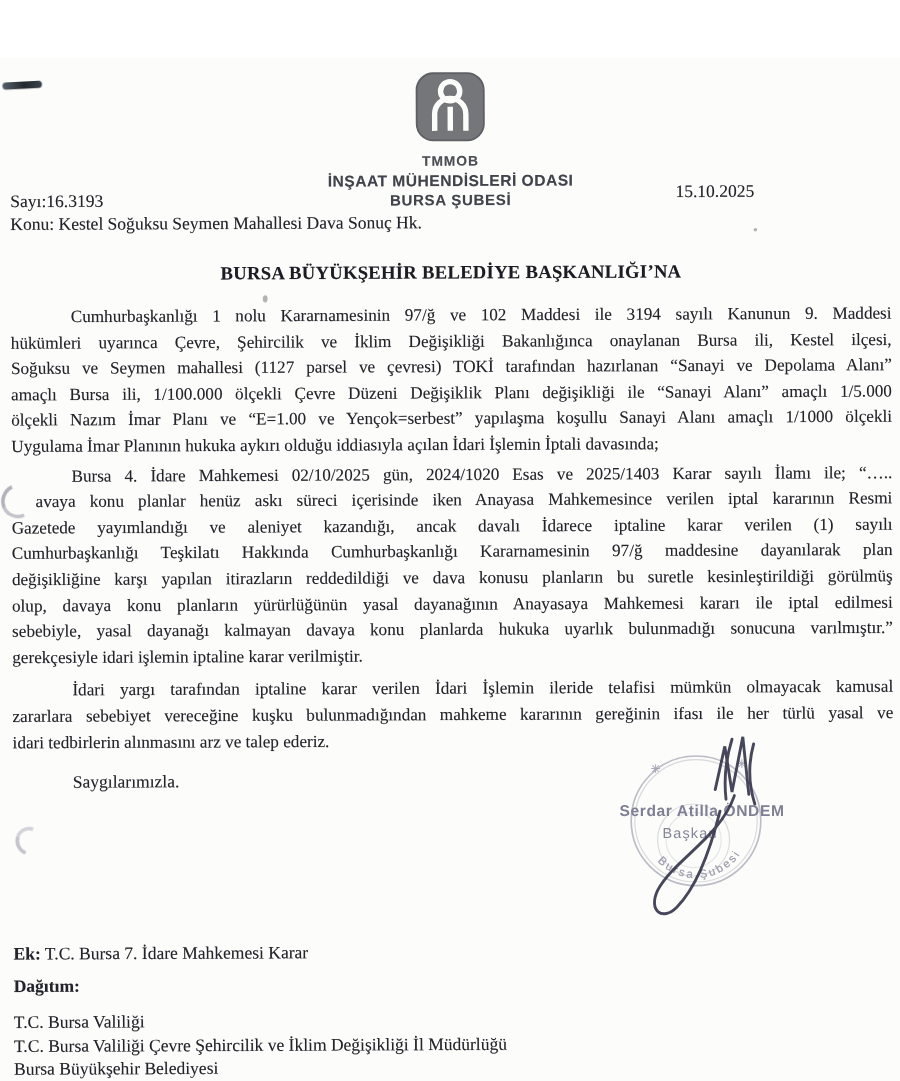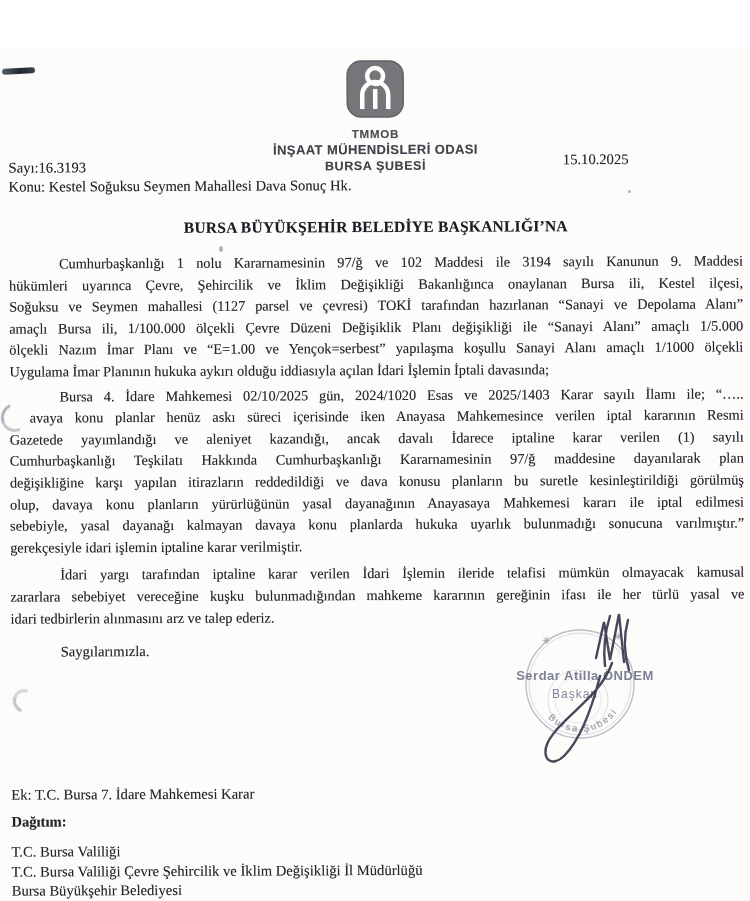--- a/index.html
+++ b/index.html
@@ -30,21 +30,21 @@
   .para{margin-top:16px;}
   .para.p2{margin-top:3px;}
   .para.p3{margin-top:6px;}
   .line{font-size:14.3px;line-height:21.6px;text-align:justify;text-align-last:justify;}
   .line.last{text-align-last:left;}
   .line.first{text-indent:50px;}
   .line.hole{padding-left:20px;}
   .closing{margin-top:14px;padding-left:50px;font-size:14.6px;}
   
   .attach{margin-top:126px;padding:0 8px;font-size:14.6px;}
-  .attach b,.dist-label b{font-weight:normal;}
+  .attach b,.dist-label b{font-weight:bold;}
   .dist-label{margin-top:10px;padding:0 8px;font-size:14.6px;font-weight:bold;}
   .dist-list{margin-top:12px;padding:0 8px;font-size:14.6px;line-height:19.5px;}
   
   .stampwrap{position:absolute;left:492px;top:560px;width:185px;height:180px;}
   .stampwrap svg{position:absolute;left:0;top:0;}
   .stamp-name{position:absolute;left:5px;top:60px;width:176px;text-align:center;
     font-family:"Liberation Sans",sans-serif;font-weight:bold;font-size:13px;
     color:#7e8095;letter-spacing:.5px;text-shadow:none;}
   .stamp-title{position:absolute;left:5px;top:79px;width:156px;text-align:center;
     font-family:"Liberation Sans",sans-serif;font-size:12px;color:#83849a;letter-spacing:1px;text-shadow:none;}

